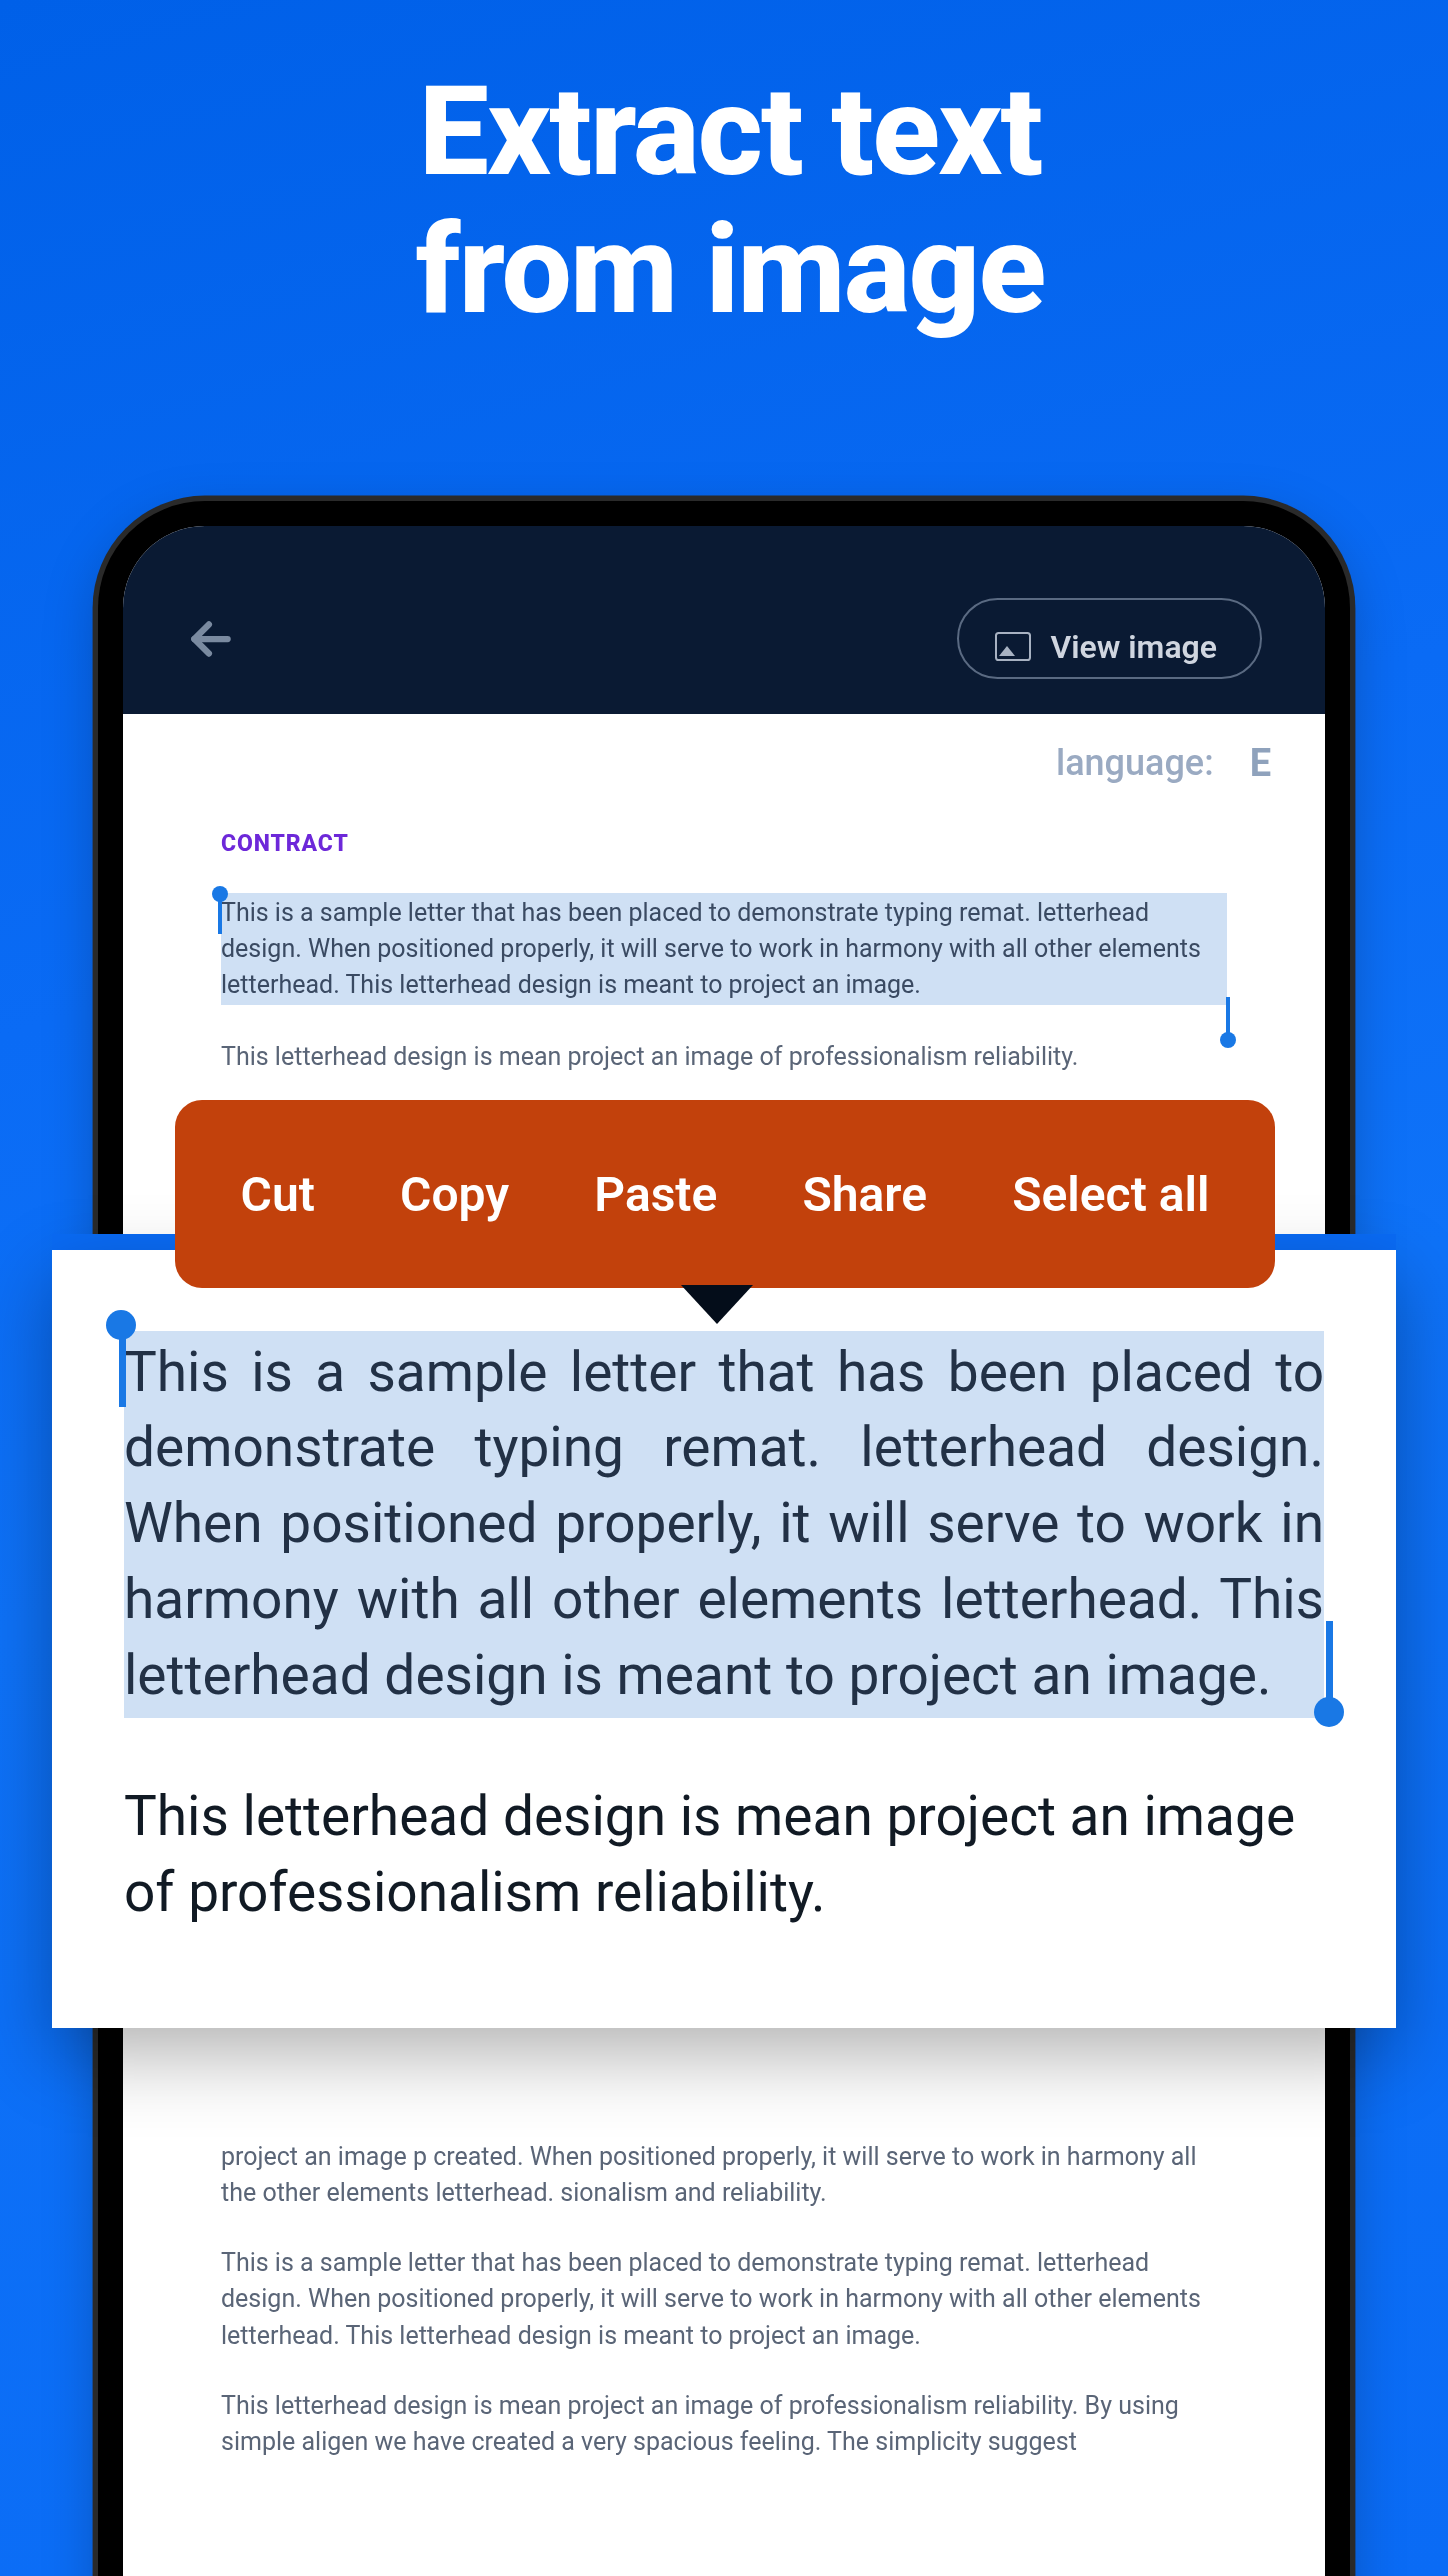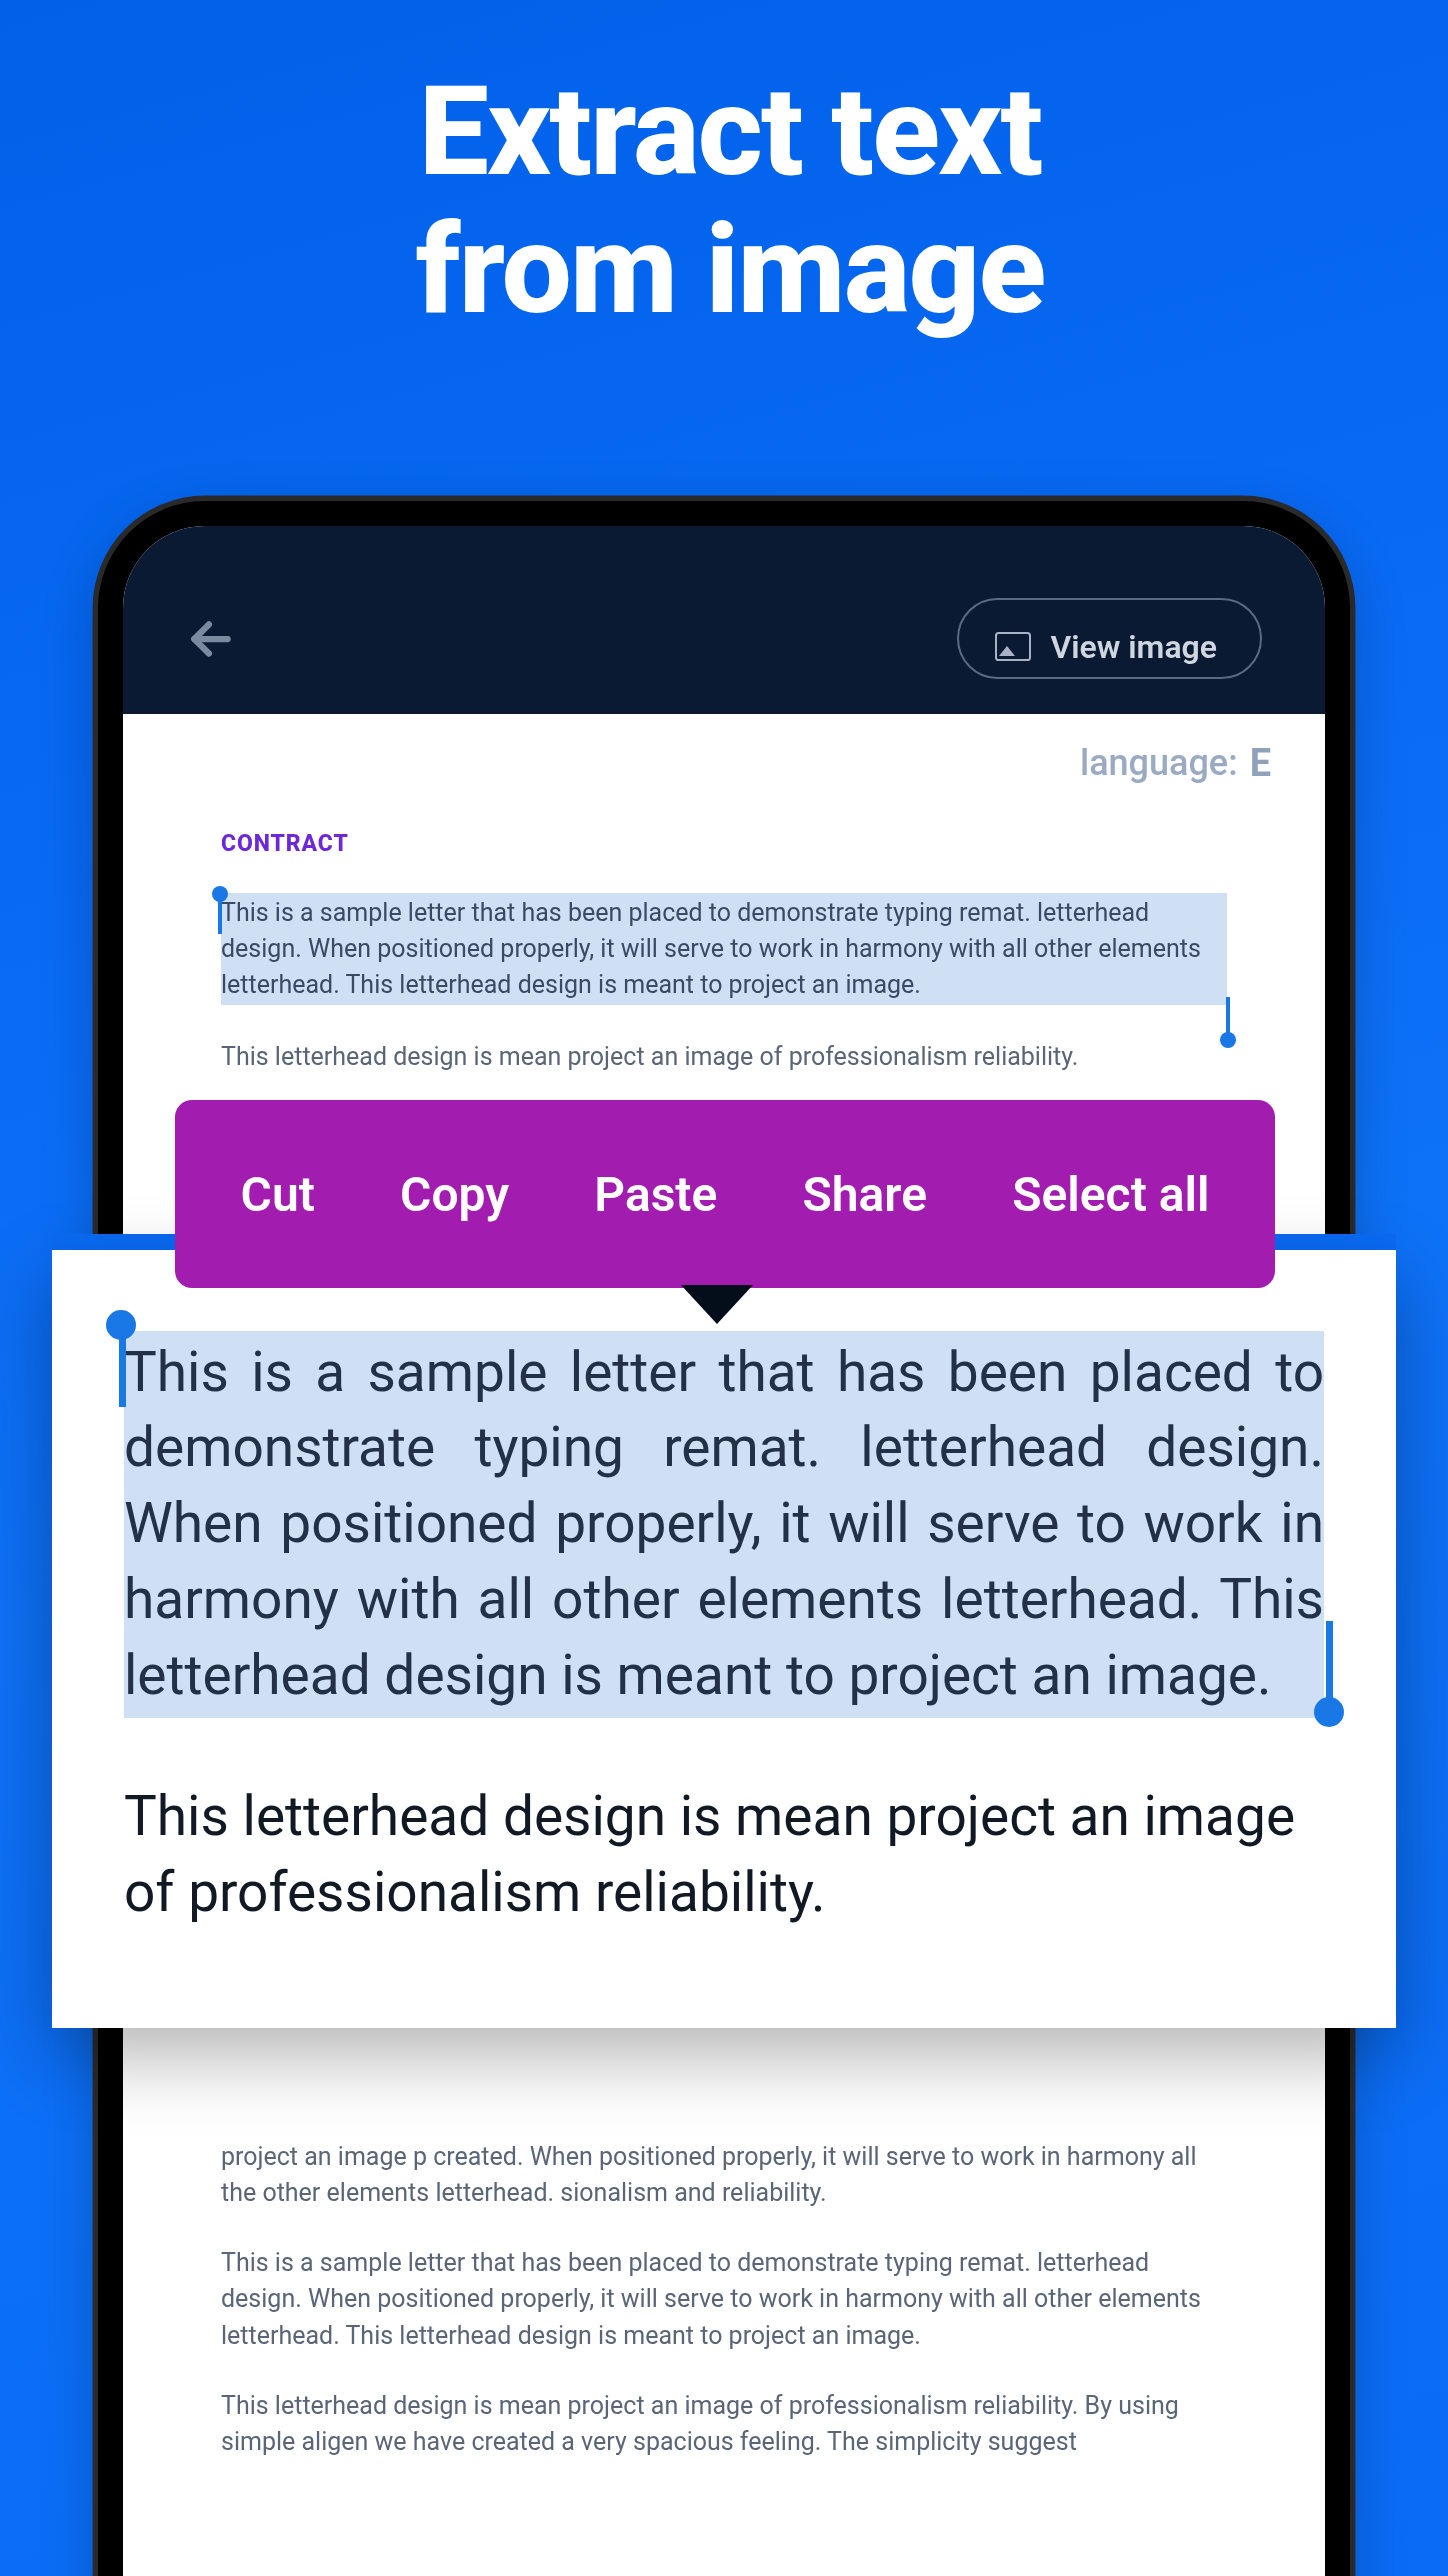--- a/index.html
+++ b/index.html
@@ -107,21 +107,21 @@
   .doc-area {
     background: #fff;
     height: calc(100% - 188px);
     position: relative;
     padding: 27px 0 0;
   }
   .lang-row {
     display: flex;
     justify-content: flex-end;
     align-items: center;
-    gap: 12px;
+    gap: 36px;
     padding: 0 54px;
     color: #9aaac2;
     font-size: 36px;
     font-weight: 500;
   }
   .lang-code {
     color: #8fa2bc;
     font-weight: 700;
     font-size: 38px;
   }
@@ -234,22 +234,22 @@
     color: #111a24;
   }
 
   
   .context-menu {
     position: absolute;
     top: 1100px;
     left: 175px;
     width: 1100px;
     height: 188px;
-    background: #a21caf;
-    border-radius: 17px;
+    background: #c2410c;
+    border-radius: 27px;
     display: flex;
     align-items: center;
     justify-content: space-around;
     padding: 0 23px;
     z-index: 30;
   }
   .context-menu::after {
     content: "";
     position: absolute;
     left: 46%;

